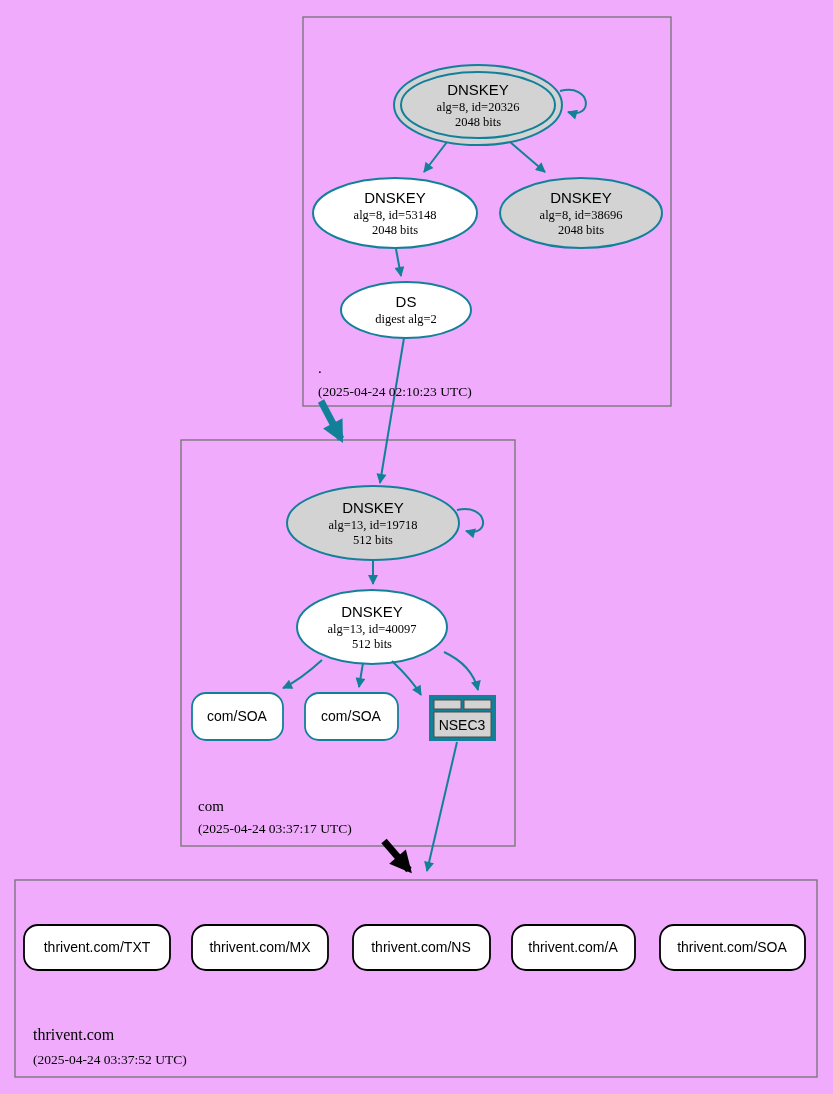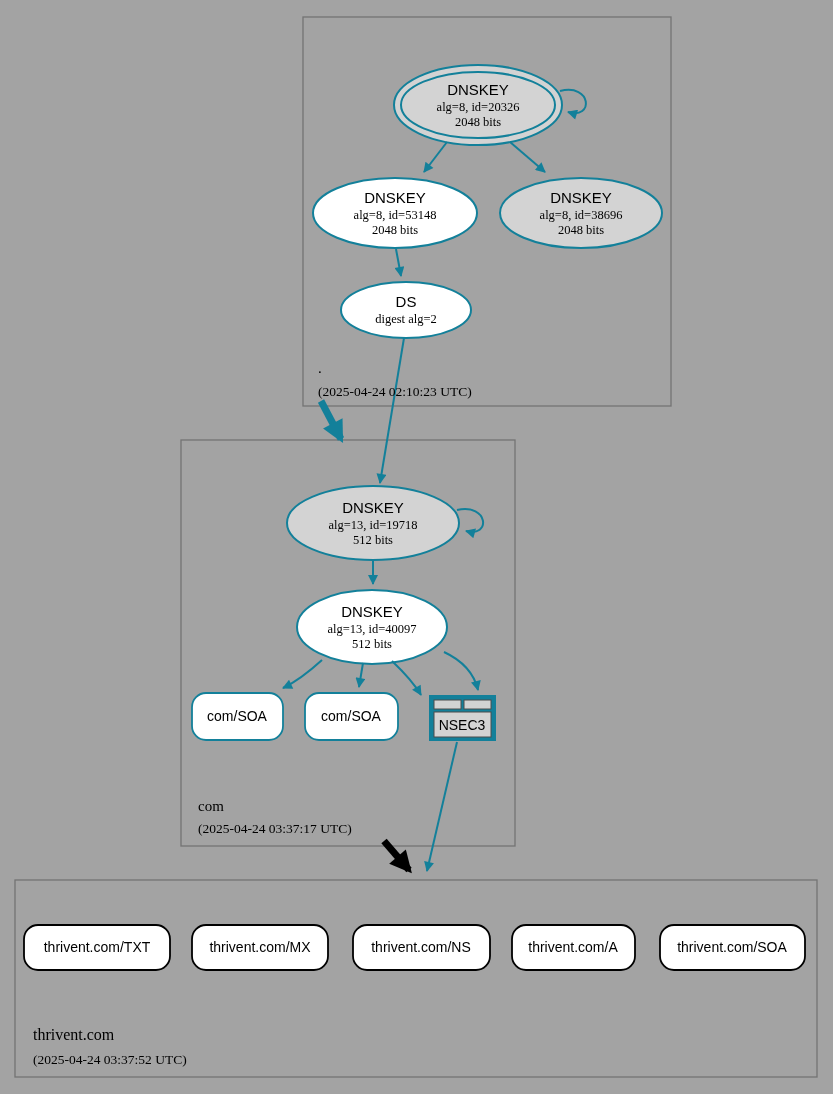--- a/index.html
+++ b/index.html
@@ -1,16 +1,16 @@
 <!DOCTYPE html>
 <html><head>
 <meta charset="utf-8">
 <style>
   html,body{margin:0;padding:0;background:#ffffff;}
-  .stage{position:relative;width:833px;height:1094px;background:#a3a3a3;font-family:"Liberation Sans",sans-serif;}
+  .stage{position:relative;width:833px;height:1094px;background:#f0abfc;font-family:"Liberation Sans",sans-serif;}
   svg{display:block;}
   .zone-box{fill:none;stroke:#737373;stroke-width:1.3;}
   .edge{stroke:#13809a;stroke-width:2;fill:none;}
   .edge-thick{stroke:#13809a;stroke-width:7;fill:none;}
   .edge-thick-black{stroke:#000000;stroke-width:7;fill:none;}
   .node-ellipse{stroke:#13809a;stroke-width:2;}
   .fill-gray{fill:#d3d3d3;}
   .fill-white{fill:#ffffff;}
   .rr-rect{fill:#ffffff;stroke:#13809a;stroke-width:1.8;}
   .rr-rect-black{fill:#ffffff;stroke:#000000;stroke-width:1.8;}

